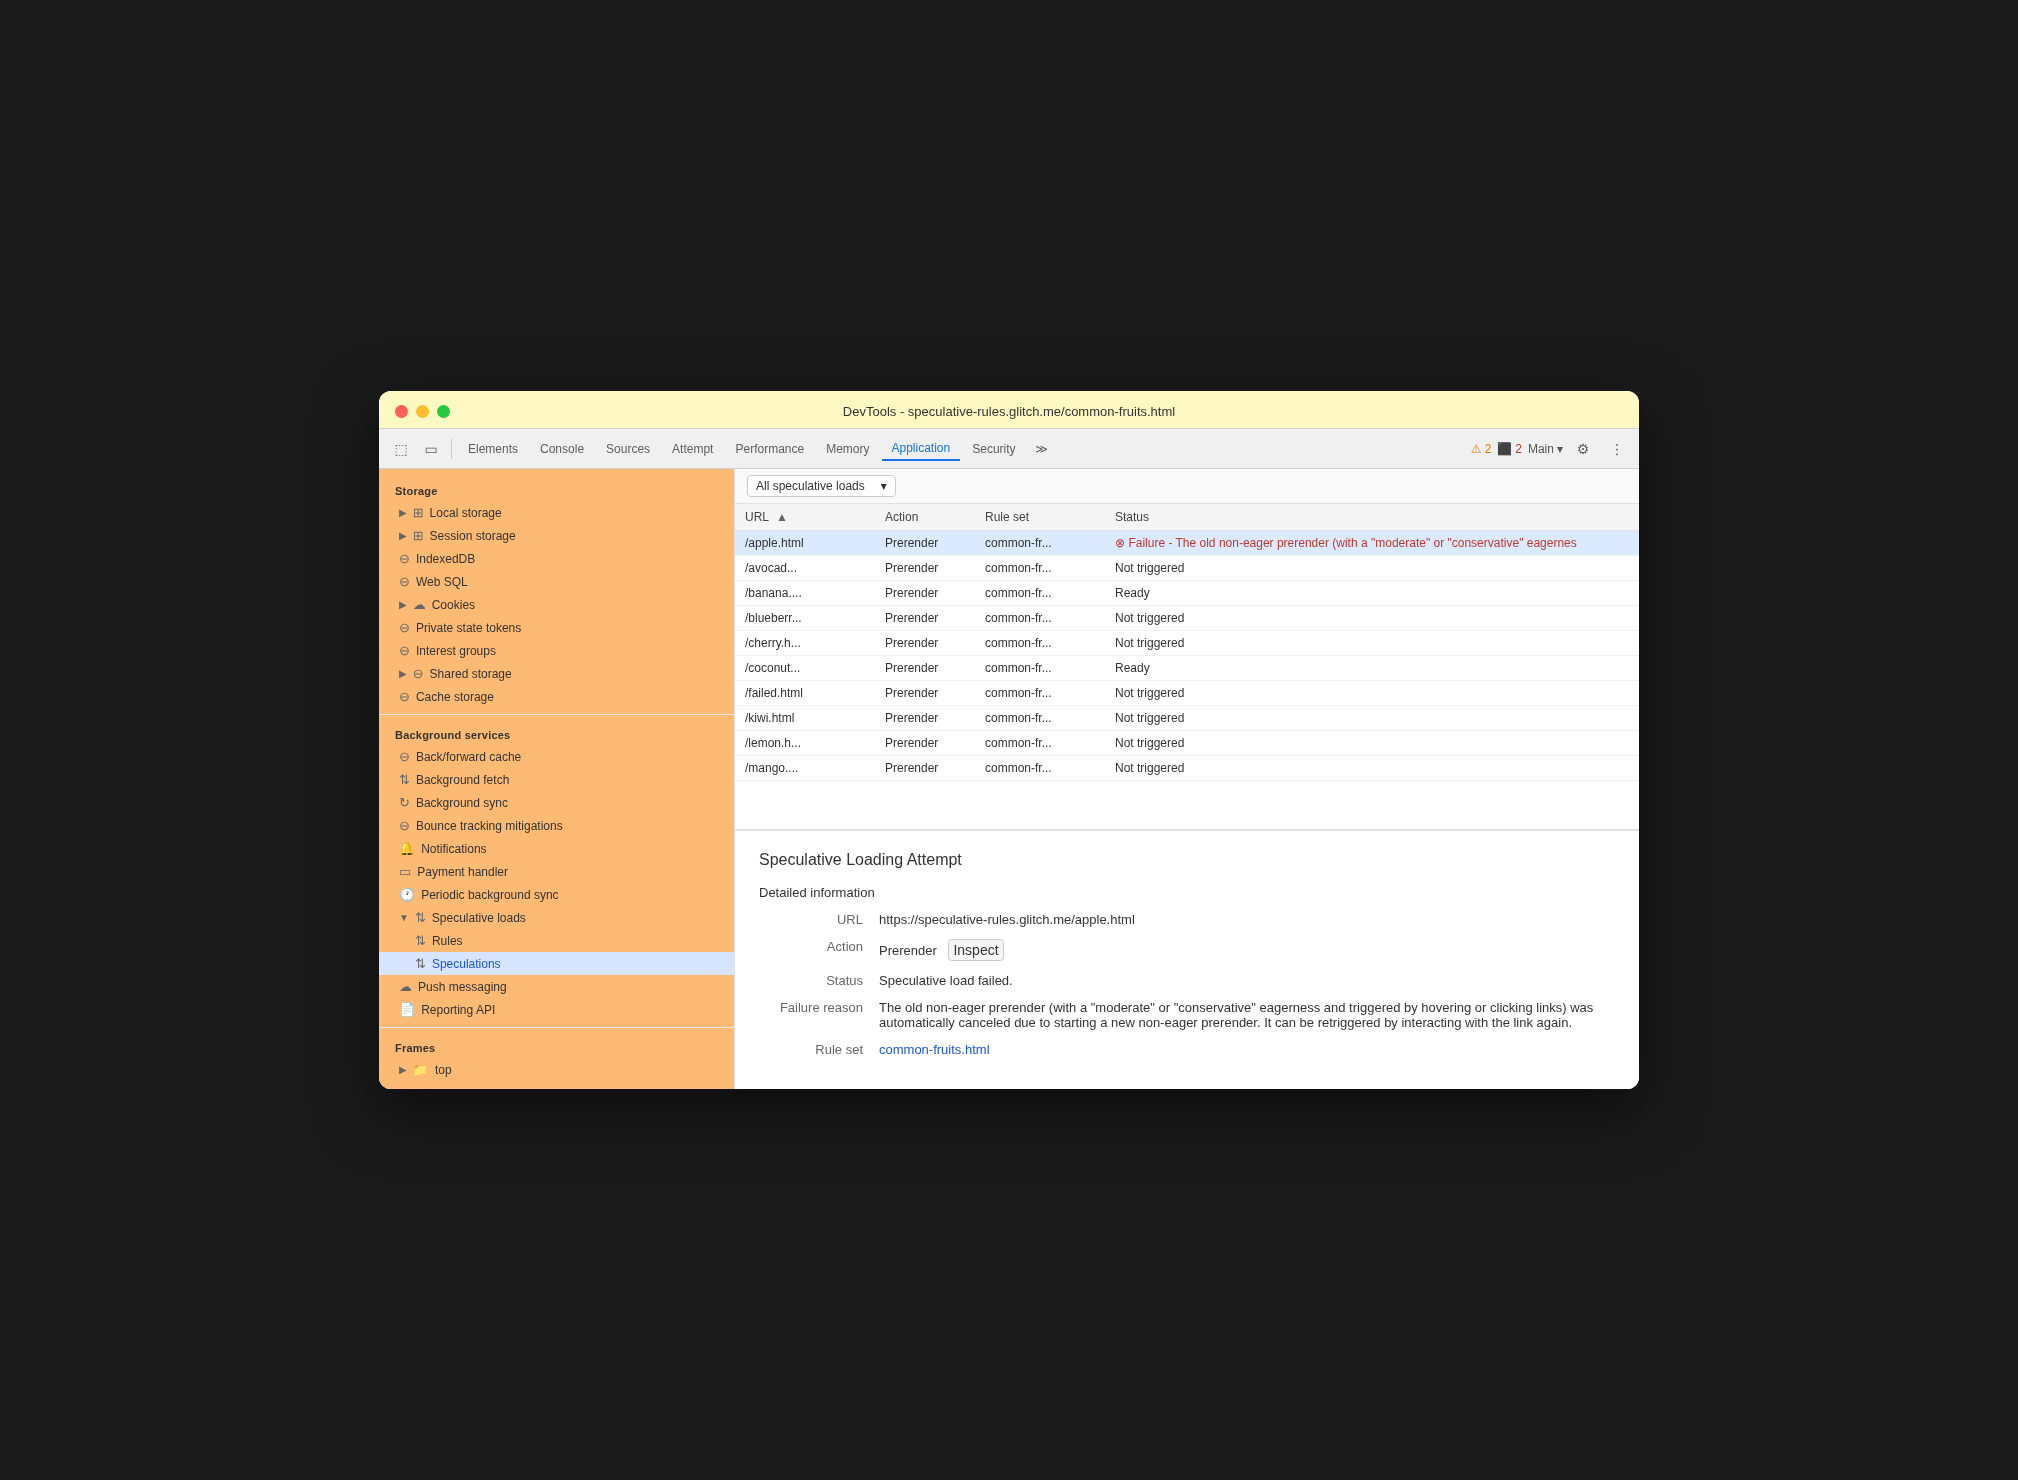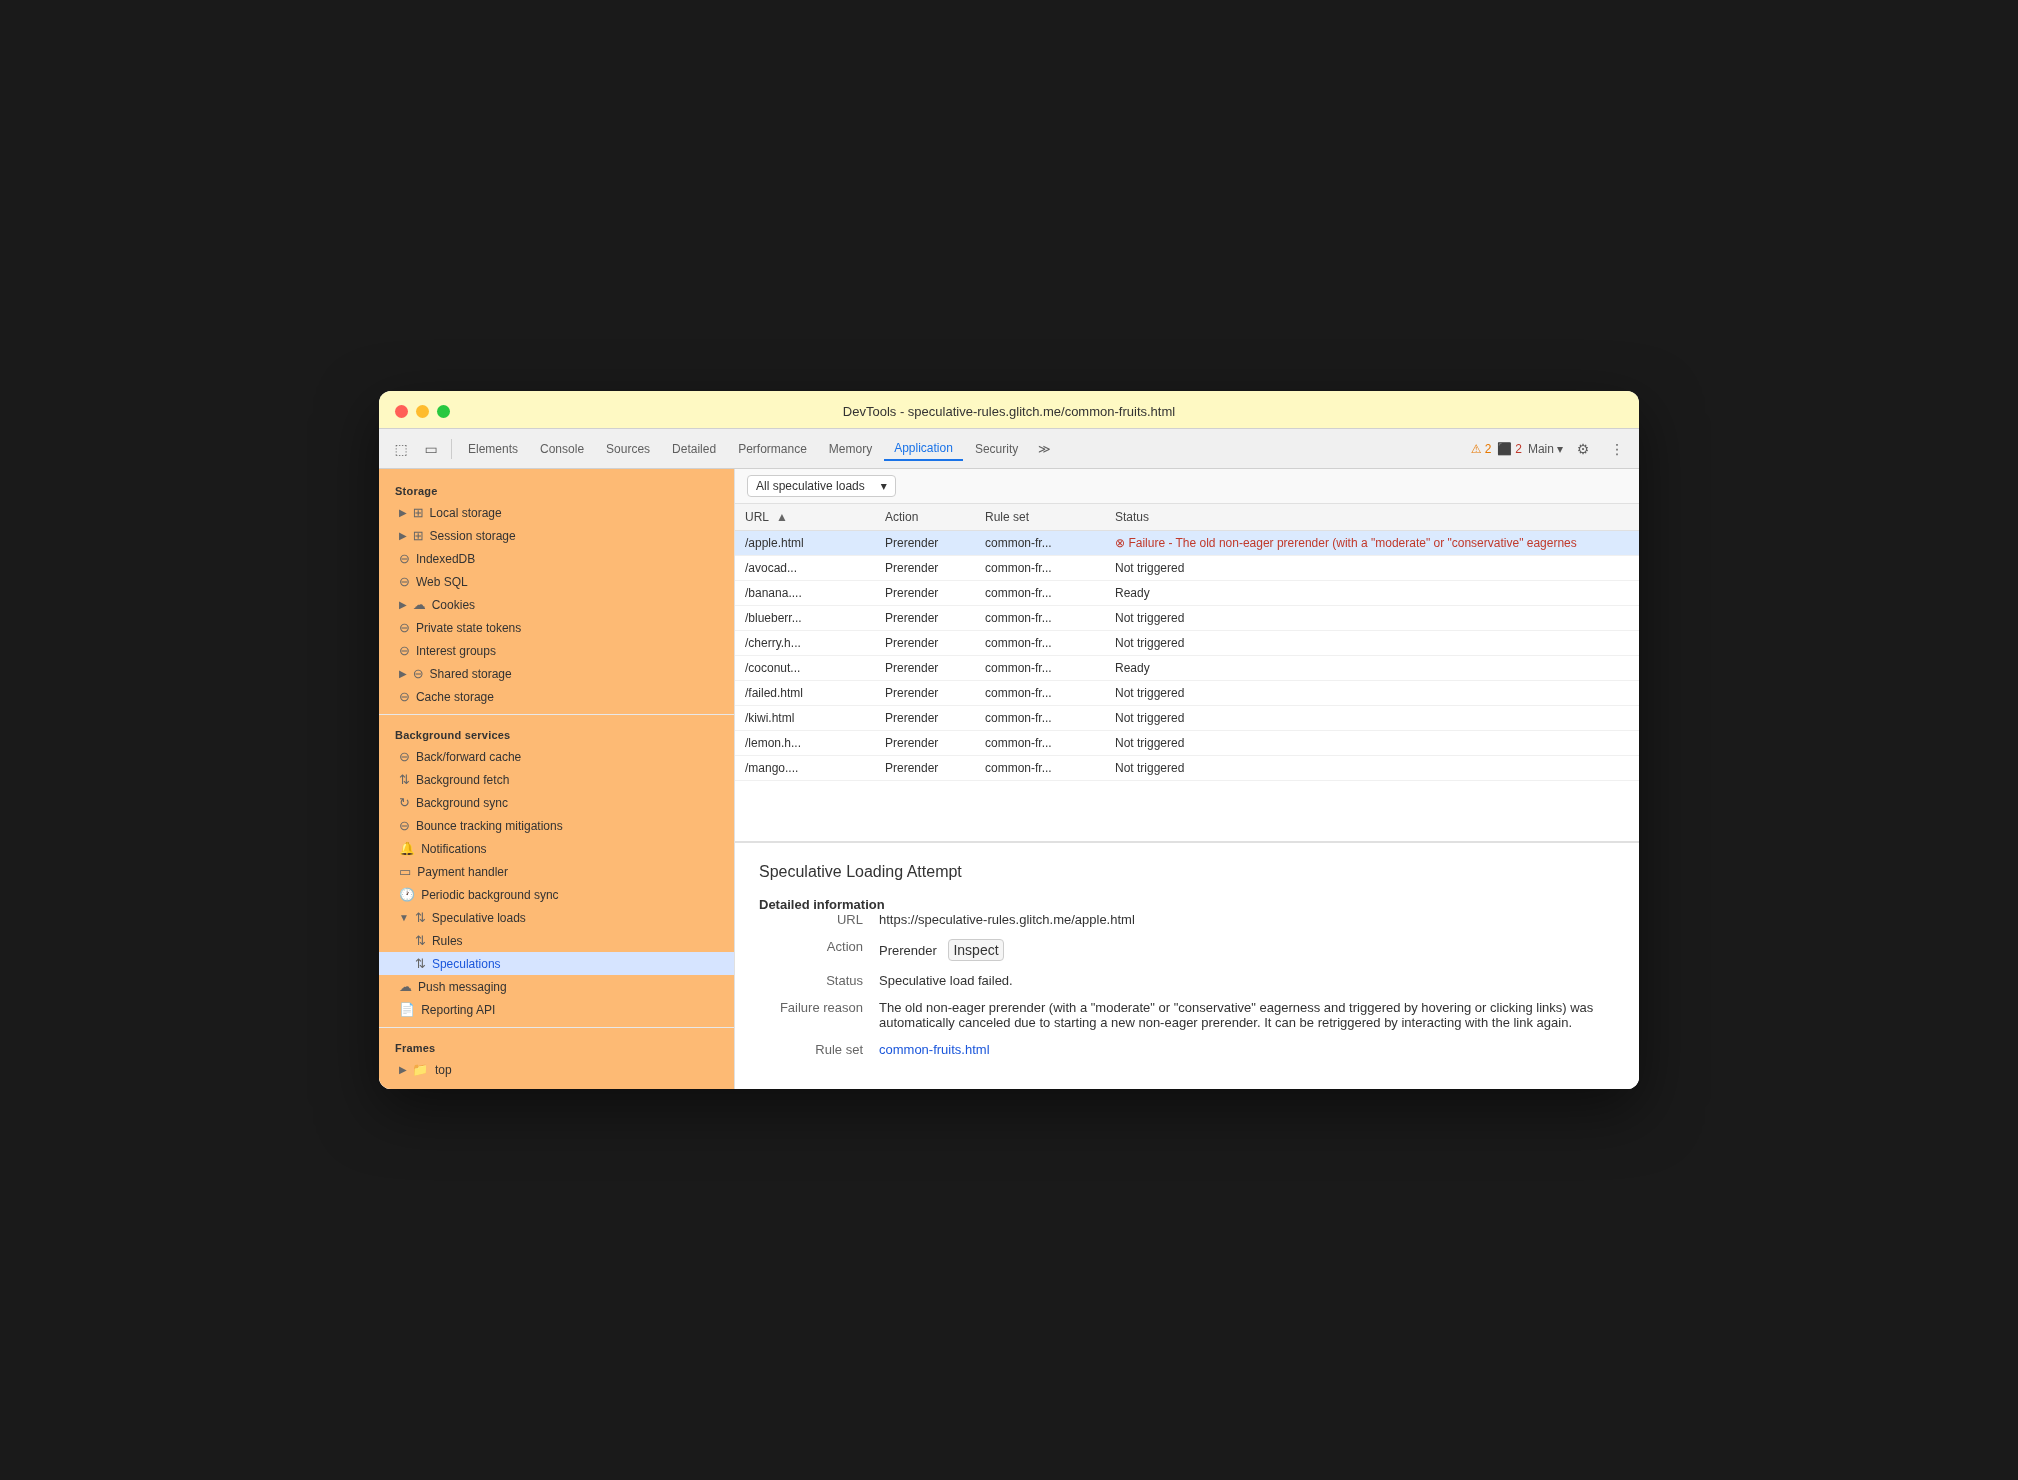--- a/index.html
+++ b/index.html
@@ -205,22 +205,23 @@
       max-height: 420px;
     }
     .detail-title {
       font-size: 16px;
       font-weight: 500;
       color: #333;
       margin-bottom: 16px;
     }
     .detail-section-title {
       font-size: 13px;
-      font-weight: 700;
-      color: #333;
+      font-weight: 400;
+      color: #333;
+      margin-bottom: 12px;
     }
     .detail-row {
       display: flex;
       margin-bottom: 12px;
       font-size: 13px;
     }
     .detail-label {
       width: 120px;
       color: #666;
       flex-shrink: 0;
@@ -265,21 +266,21 @@
     <span class="titlebar-title">DevTools - speculative-rules.glitch.me/common-fruits.html</span>
   </div>
 
   <div class="toolbar">
     <div class="toolbar-icon">⬚</div>
     <div class="toolbar-icon">▭</div>
     <div class="toolbar-divider"></div>
     <div class="tab">Elements</div>
     <div class="tab">Console</div>
     <div class="tab">Sources</div>
-    <div class="tab">Detailed</div>
+    <div class="tab">Attempt</div>
     <div class="tab">Performance</div>
     <div class="tab">Memory</div>
     <div class="tab active">Application</div>
     <div class="tab">Security</div>
     <div class="toolbar-icon" style="font-size:12px;">≫</div>
     <div class="toolbar-right">
       <span class="badge badge-warn">⚠ <span>2</span></span>
       <span class="badge badge-err">⬛ <span>2</span></span>
       <span class="badge"><span>Main</span> ▾</span>
       <div class="toolbar-icon">⚙</div>

